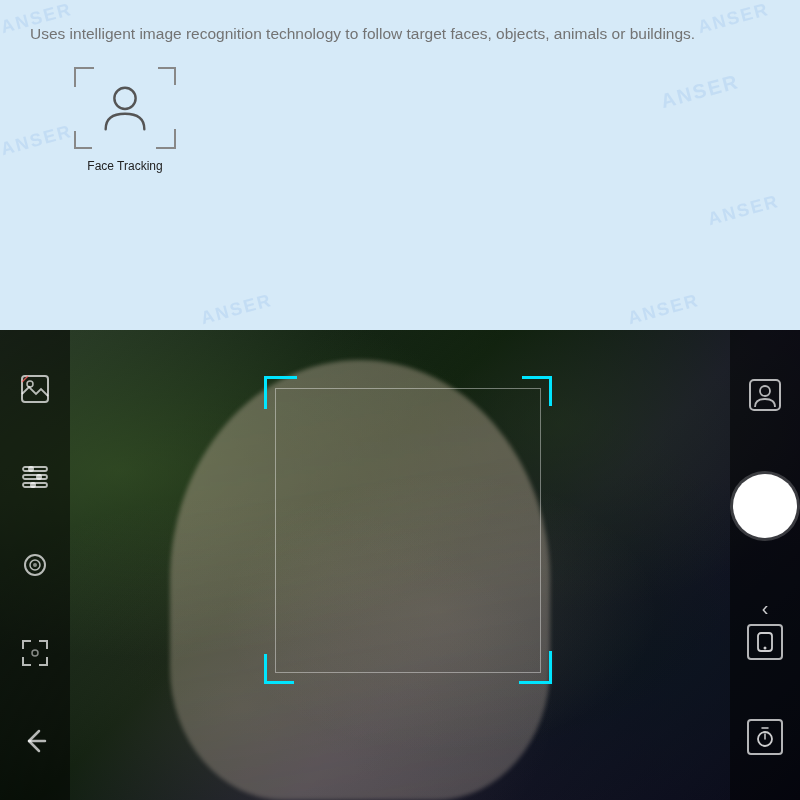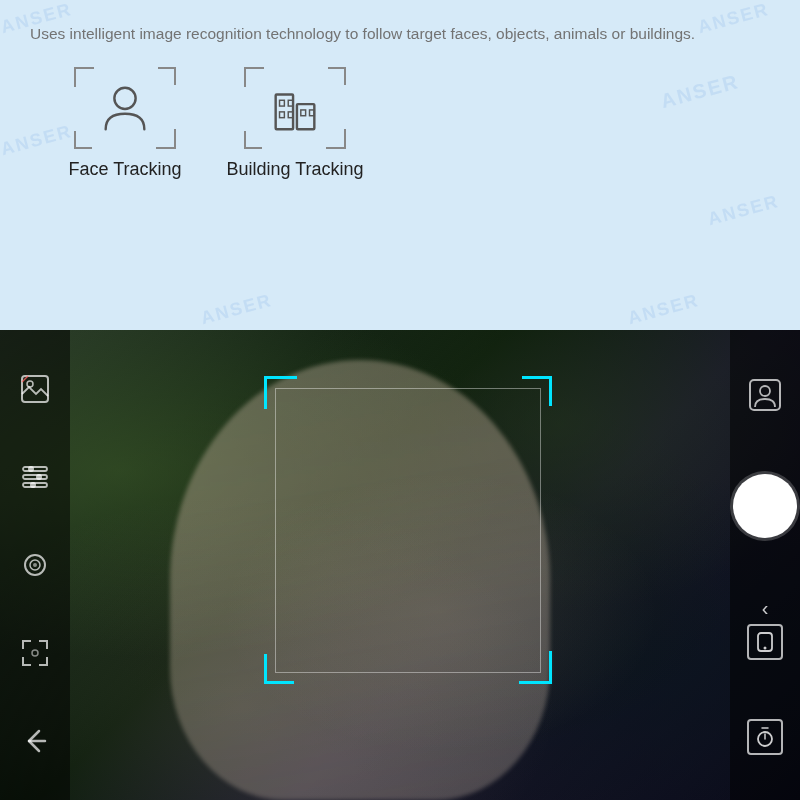--- a/index.html
+++ b/index.html
@@ -105,21 +105,21 @@
       bottom: 4px; left: 4px;
       border-width: 0 0 2px 2px;
     }
 
     .icon-svg {
       width: 58px;
       height: 58px;
     }
 
     .tracking-label {
-      font-size: 18px;
+      font-size: 12px;
       color: #222;
       margin-top: 6px;
       text-align: right;
     }
 
     
     .wm1 { top: 8px; left: 0px; font-size: 18px; transform: rotate(-15deg); }
     .wm2 { top: 8px; right: 30px; font-size: 18px; transform: rotate(-15deg); }
     .wm3 { top: 80px; right: 60px; font-size: 20px; transform: rotate(-15deg); }
     .wm4 { top: 130px; left: 0px; font-size: 18px; transform: rotate(-15deg); }
@@ -324,40 +324,20 @@
 
           <circle cx="30" cy="20" r="11" fill="none" stroke="#555" stroke-width="2.5"></circle>
           <path d="M10 52 Q10 36 30 36 Q50 36 50 52" fill="none" stroke="#555" stroke-width="2.5" stroke-linecap="round"></path>
         </svg>
       </div>
       <span class="tracking-label">Face Tracking</span>
     </div>
 
 
 
-    <div class="tracking-item">
-      <div class="icon-box">
-        <div class="corner-tr"></div>
-        <div class="corner-bl"></div>
-        <svg class="icon-svg" viewBox="0 0 60 60">
-
-          <rect x="10" y="16" width="18" height="36" fill="none" stroke="#555" stroke-width="2.5" rx="1"></rect>
-          <rect x="32" y="26" width="18" height="26" fill="none" stroke="#555" stroke-width="2.5" rx="1"></rect>
-
-          <rect x="14" y="22" width="5" height="6" fill="none" stroke="#555" stroke-width="1.5"></rect>
-          <rect x="23" y="22" width="5" height="6" fill="none" stroke="#555" stroke-width="1.5"></rect>
-          <rect x="14" y="34" width="5" height="6" fill="none" stroke="#555" stroke-width="1.5"></rect>
-          <rect x="23" y="34" width="5" height="6" fill="none" stroke="#555" stroke-width="1.5"></rect>
-
-          <rect x="36" y="32" width="5" height="6" fill="none" stroke="#555" stroke-width="1.5"></rect>
-          <rect x="45" y="32" width="5" height="6" fill="none" stroke="#555" stroke-width="1.5"></rect>
-        </svg>
-      </div>
-      <span class="tracking-label">Building Tracking</span>
-    </div>
 
   </div>
 </div>
 
 <div class="bottom-section">
   <div class="camera-bg"></div>
   <div class="bg-trees"></div>
 
   <div class="subject-area"></div>
 

